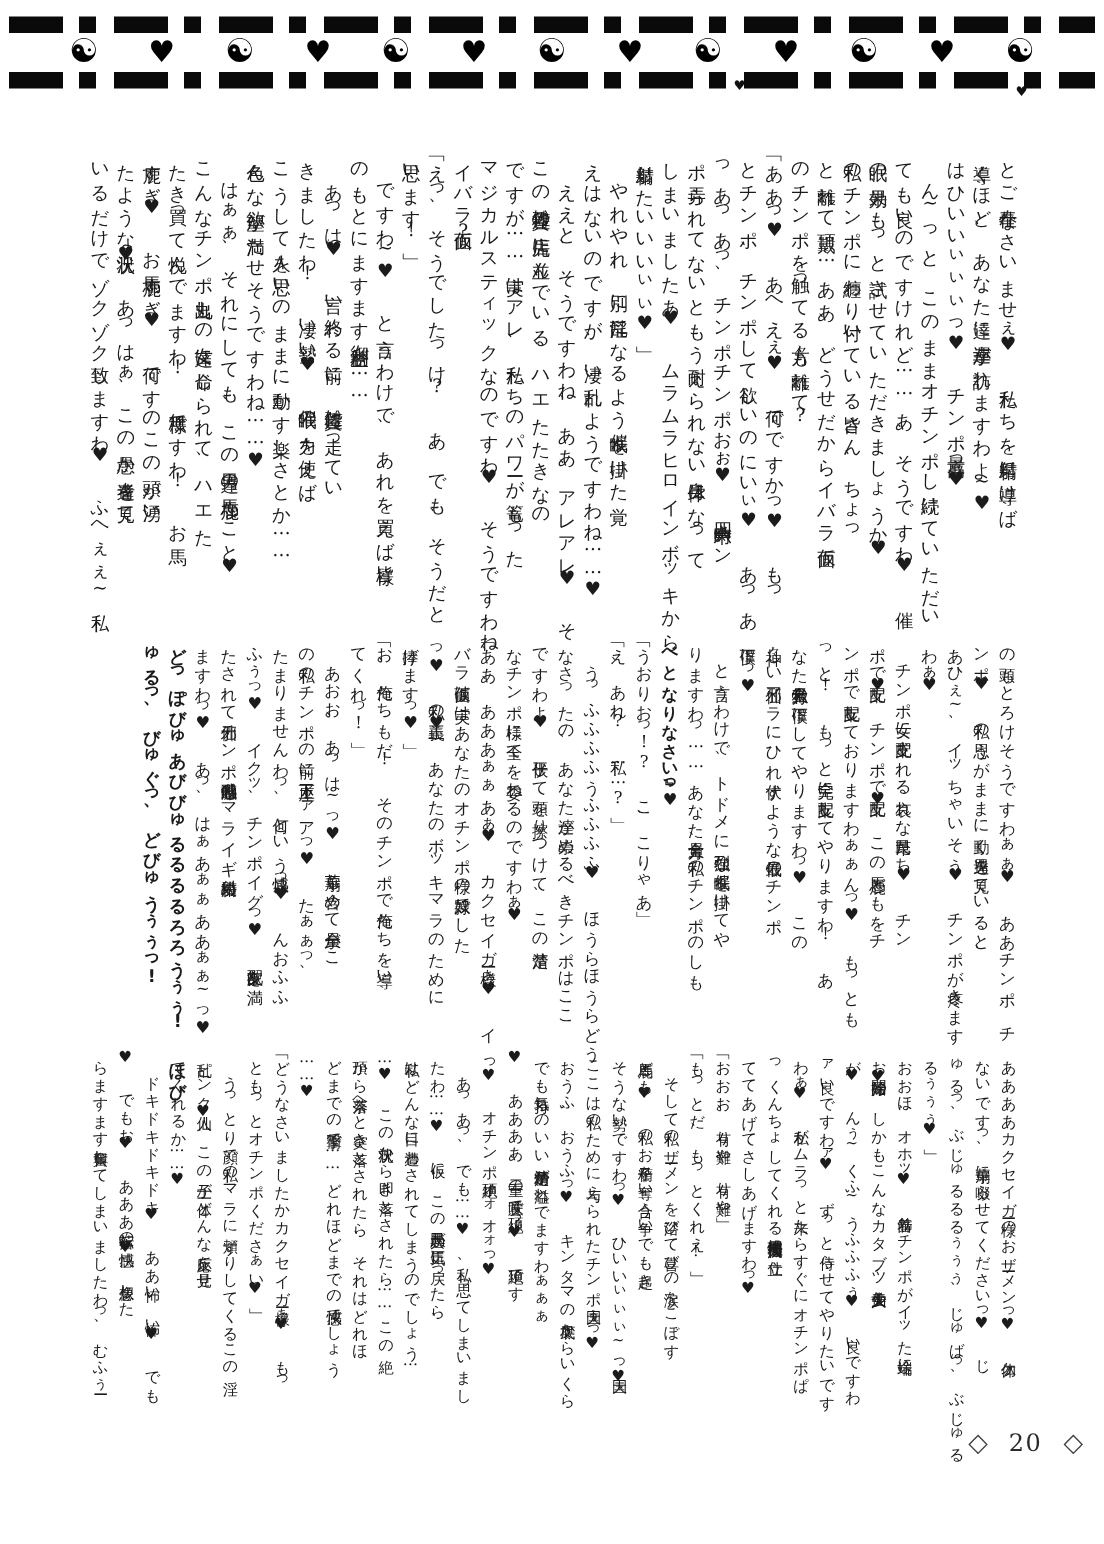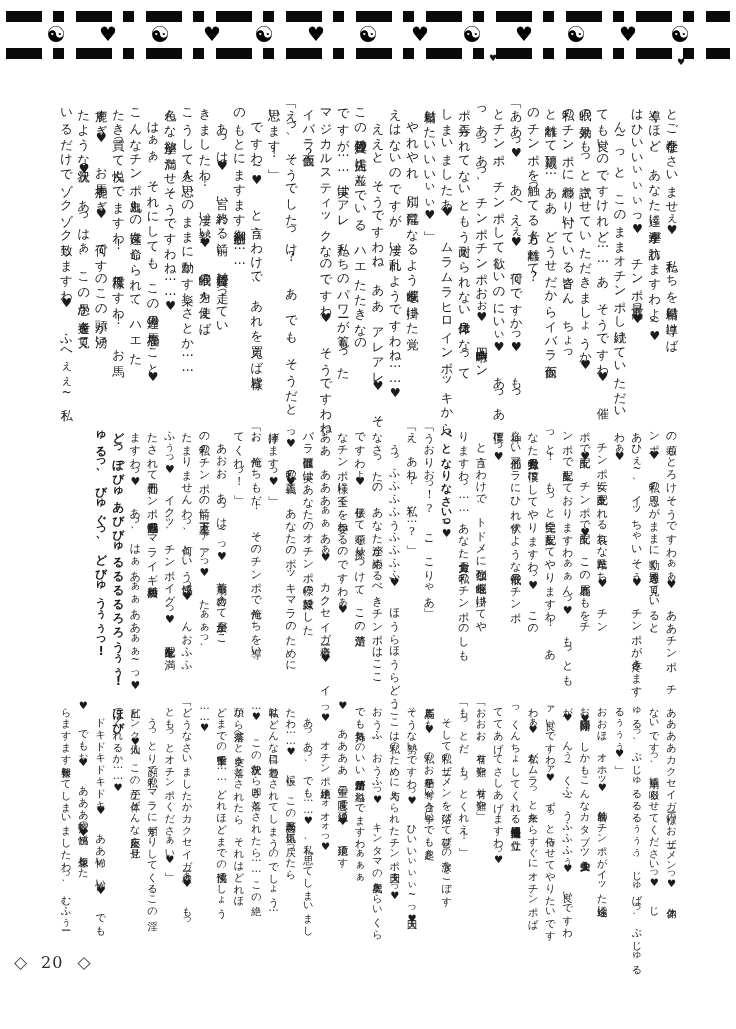--- a/index.html
+++ b/index.html
@@ -45,21 +45,21 @@
   #tier3 { top:700px; height:244px; font-size:10.2px; letter-spacing:0.2px; }
   .tier .vcol.bold { font-weight:bold; }
   .tier .vcol.sfx  {
     font-weight:bold; font-size:11.6px;
     font-family:"DejaVu Sans","Liberation Sans",sans-serif;
     letter-spacing:0.6px;
   }
   
   .footer {
     position:absolute; top:952px; left:0; width:100%;
-    text-align:left; font-size:16px; color:#2a2a2a;
+    text-align:right; font-size:16px; color:#2a2a2a;
   }
   .footer .diamond {
     font-family:"DejaVu Sans","Liberation Sans",sans-serif;
     font-size:17px; margin:0 14px; color:#444;
   }
   .footer .num { letter-spacing:1px; }
 </style>
 </head>
 <body>
 

